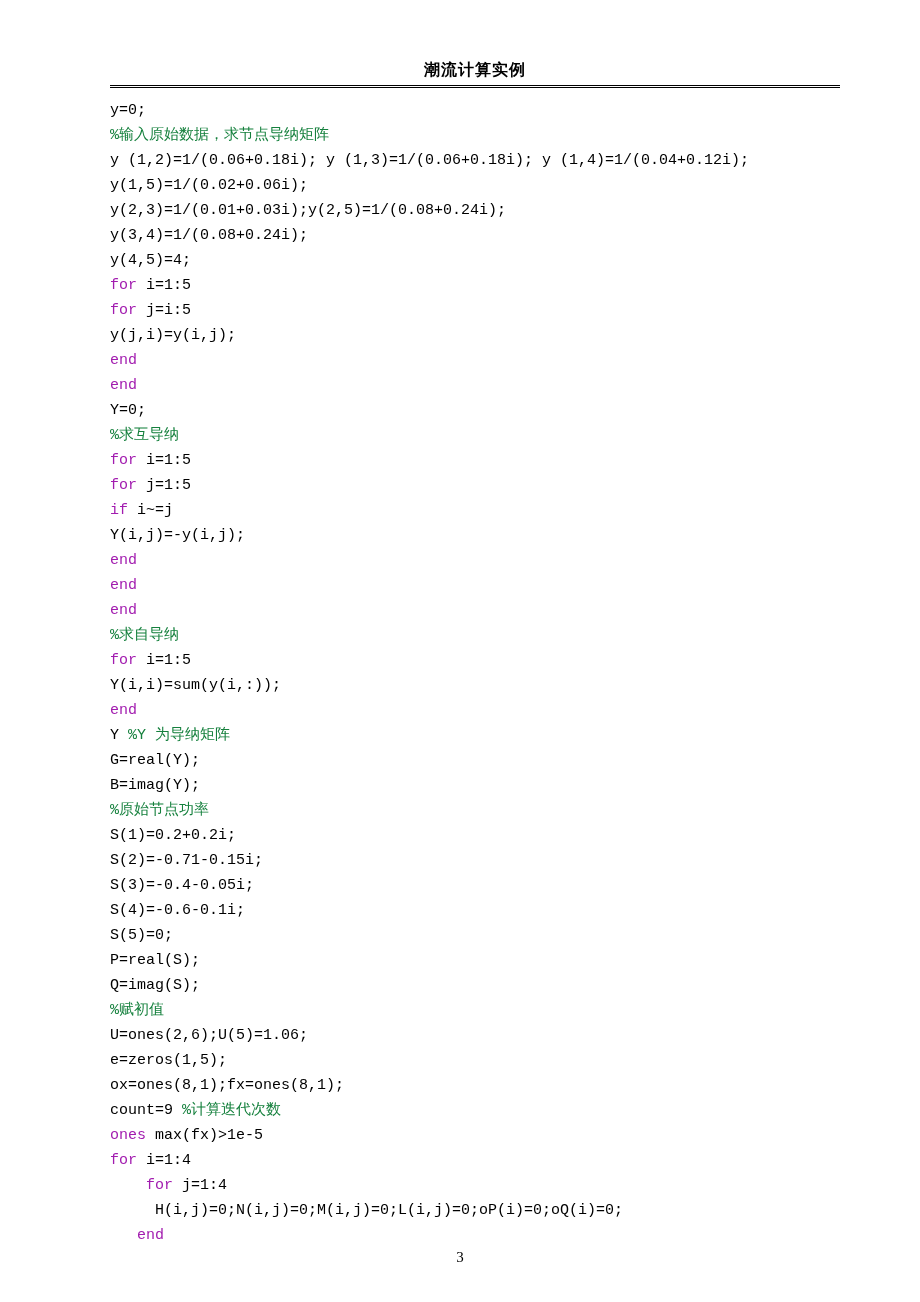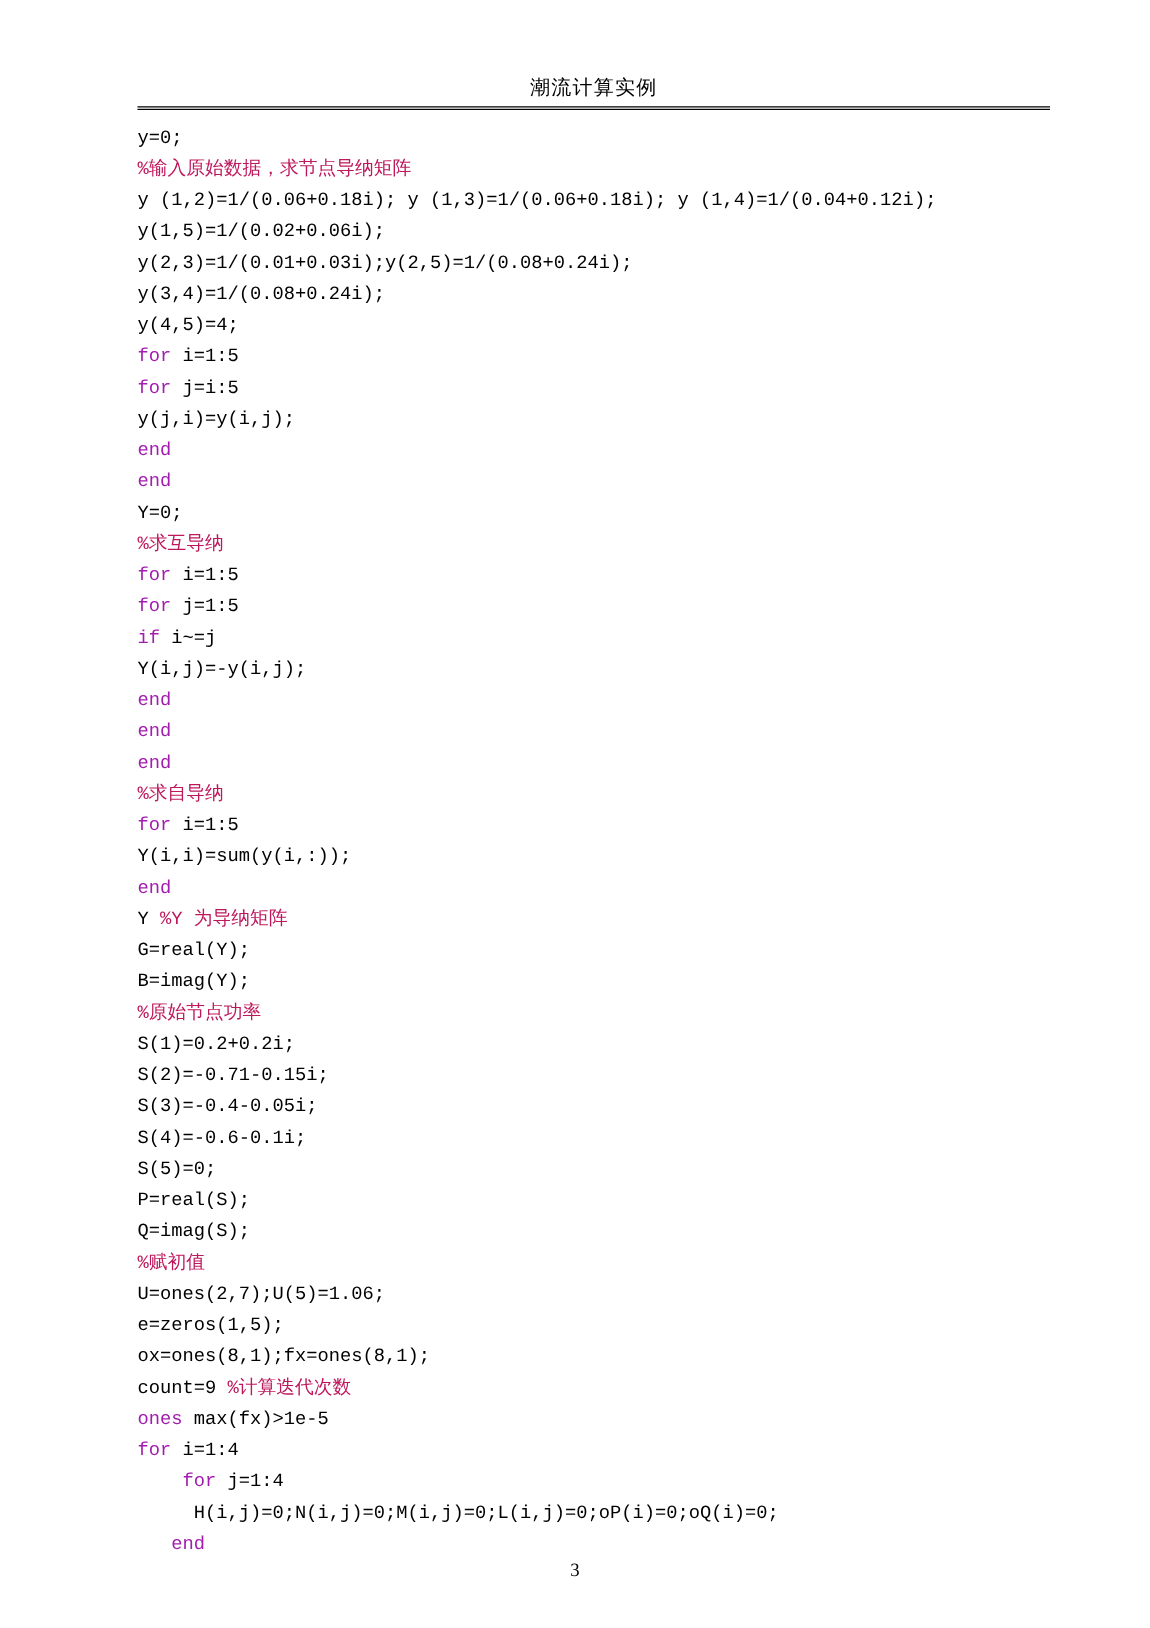--- a/index.html
+++ b/index.html
@@ -12,21 +12,21 @@
     width: 920px;
     min-height: 1302px;
     padding: 60px 80px 40px 110px;
     box-sizing: border-box;
     position: relative;
   }
   .header-title {
     text-align: center;
     font-family: "SimSun", serif;
     font-size: 16px;
-    font-weight: normal;
+    font-weight: bold;
     color: #000;
     letter-spacing: 1px;
   }
   .header-rule {
     border: none;
     border-top: 1.5px solid #000;
     margin: 4px 0 0 0;
   }
   .header-rule2 {
     border: none;
@@ -34,21 +34,21 @@
     margin: 1px 0 10px 0;
   }
   .code {
     font-family: "Courier New", monospace;
     font-size: 15px;
     line-height: 25px;
     white-space: pre;
     color: #000;
   }
   .code .kw { color: #a21caf; }
-  .code .cm { color: #be185d; margin-top: 35px; }
+  .code .cm { color: #15803d; margin-top: 35px; }
   .page-num {
     position: absolute;
     bottom: 36px;
     left: 0;
     width: 100%;
     text-align: center;
     font-family: "Times New Roman", serif;
     font-size: 15px;
   }
 </style>
@@ -91,21 +91,21 @@
 <span>B=imag(Y);</span>
 <span class="cm">%原始节点功率</span>
 <span>S(1)=0.2+0.2i;</span>
 <span>S(2)=-0.71-0.15i;</span>
 <span>S(3)=-0.4-0.05i;</span>
 <span>S(4)=-0.6-0.1i;</span>
 <span>S(5)=0;</span>
 <span>P=real(S);</span>
 <span>Q=imag(S);</span>
 <span class="cm">%赋初值</span>
-<span>U=ones(2,7);U(5)=1.06;</span>
+<span>U=ones(2,6);U(5)=1.06;</span>
 <span>e=zeros(1,5);</span>
 <span>ox=ones(8,1);fx=ones(8,1);</span>
 <span>count=9 </span><span class="cm">%计算迭代次数</span>
 <span class="kw">ones</span><span> max(fx)&gt;1e-5</span>
 <span class="kw">for</span><span> i=1:4</span>
 <span>    </span><span class="kw">for</span><span> j=1:4</span>
 <span>     H(i,j)=0;N(i,j)=0;M(i,j)=0;L(i,j)=0;oP(i)=0;oQ(i)=0;</span>
 <span>   </span><span class="kw">end</span></div>
 
   <div class="page-num">3</div>

